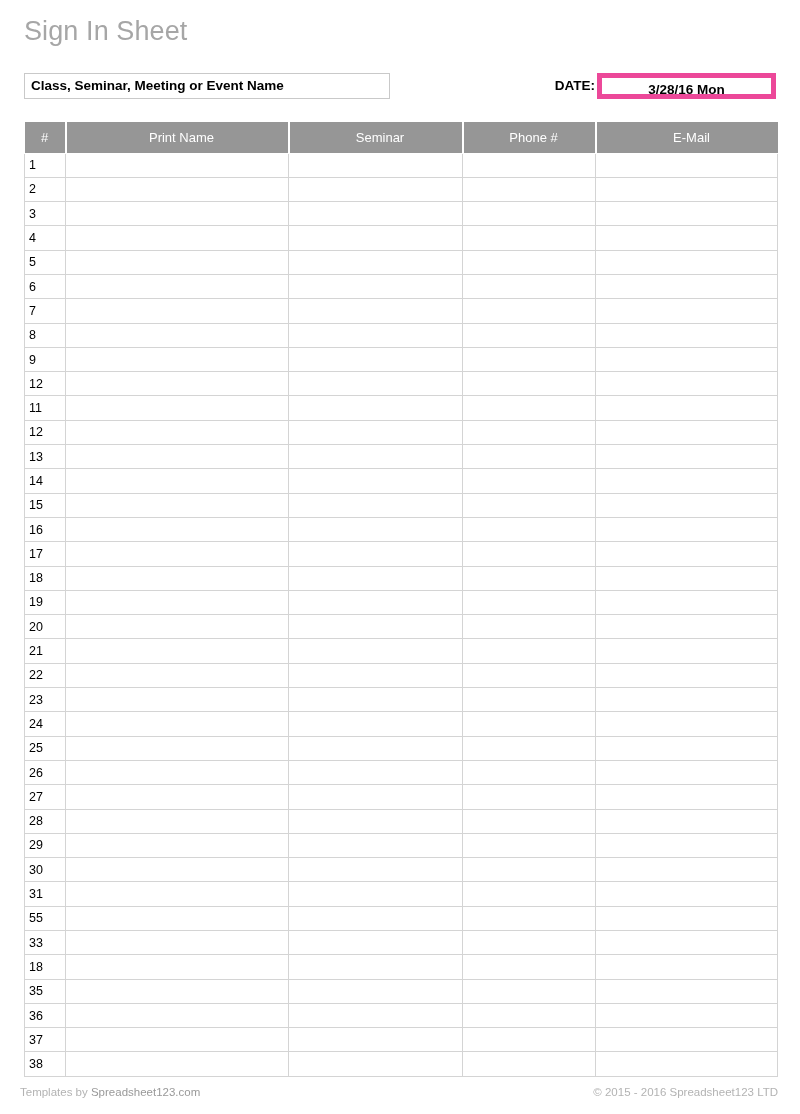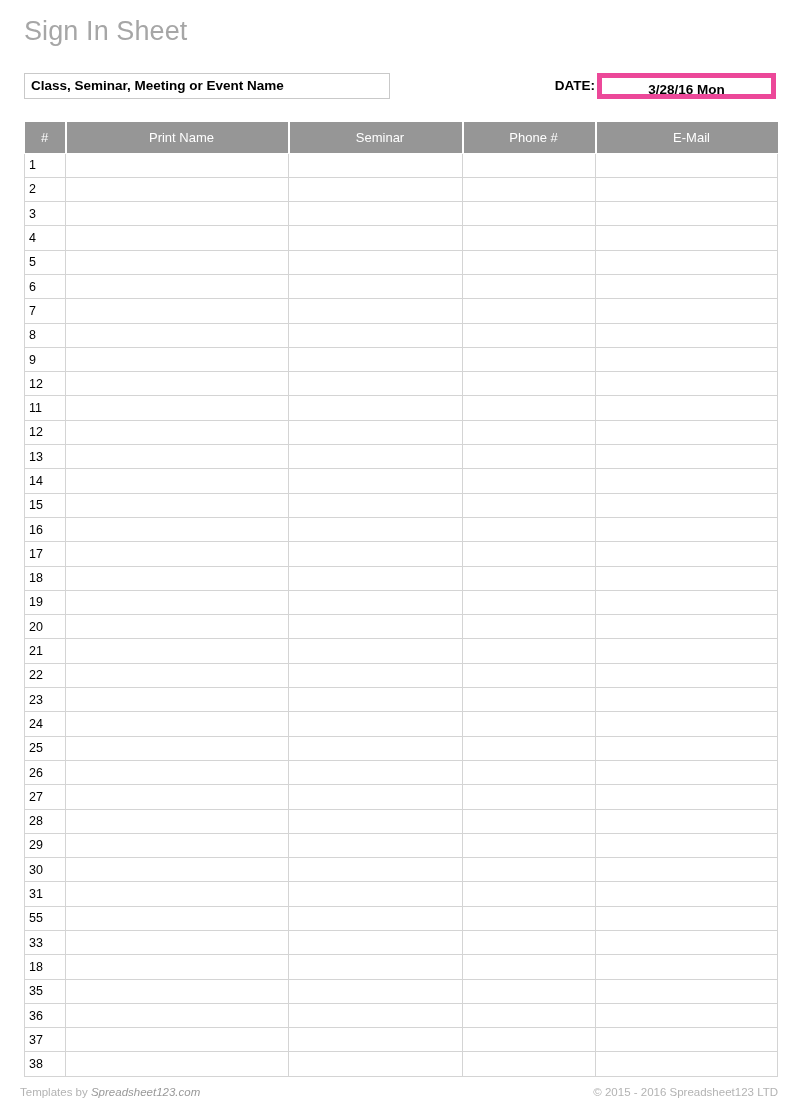--- a/index.html
+++ b/index.html
@@ -162,21 +162,20 @@
     color: #b3b3b3;
   }
   .footer-left {
     position: absolute;
     left: 20px;
     top: 0;
     white-space: nowrap;
   }
   .footer-left .brand {
     color: #999999;
-    font-style: italic;
   }
   .footer-right {
     position: absolute;
     right: 22px;
     top: 0;
     text-align: right;
     color: #b3b3b3;
     white-space: nowrap;
   }
 </style>

